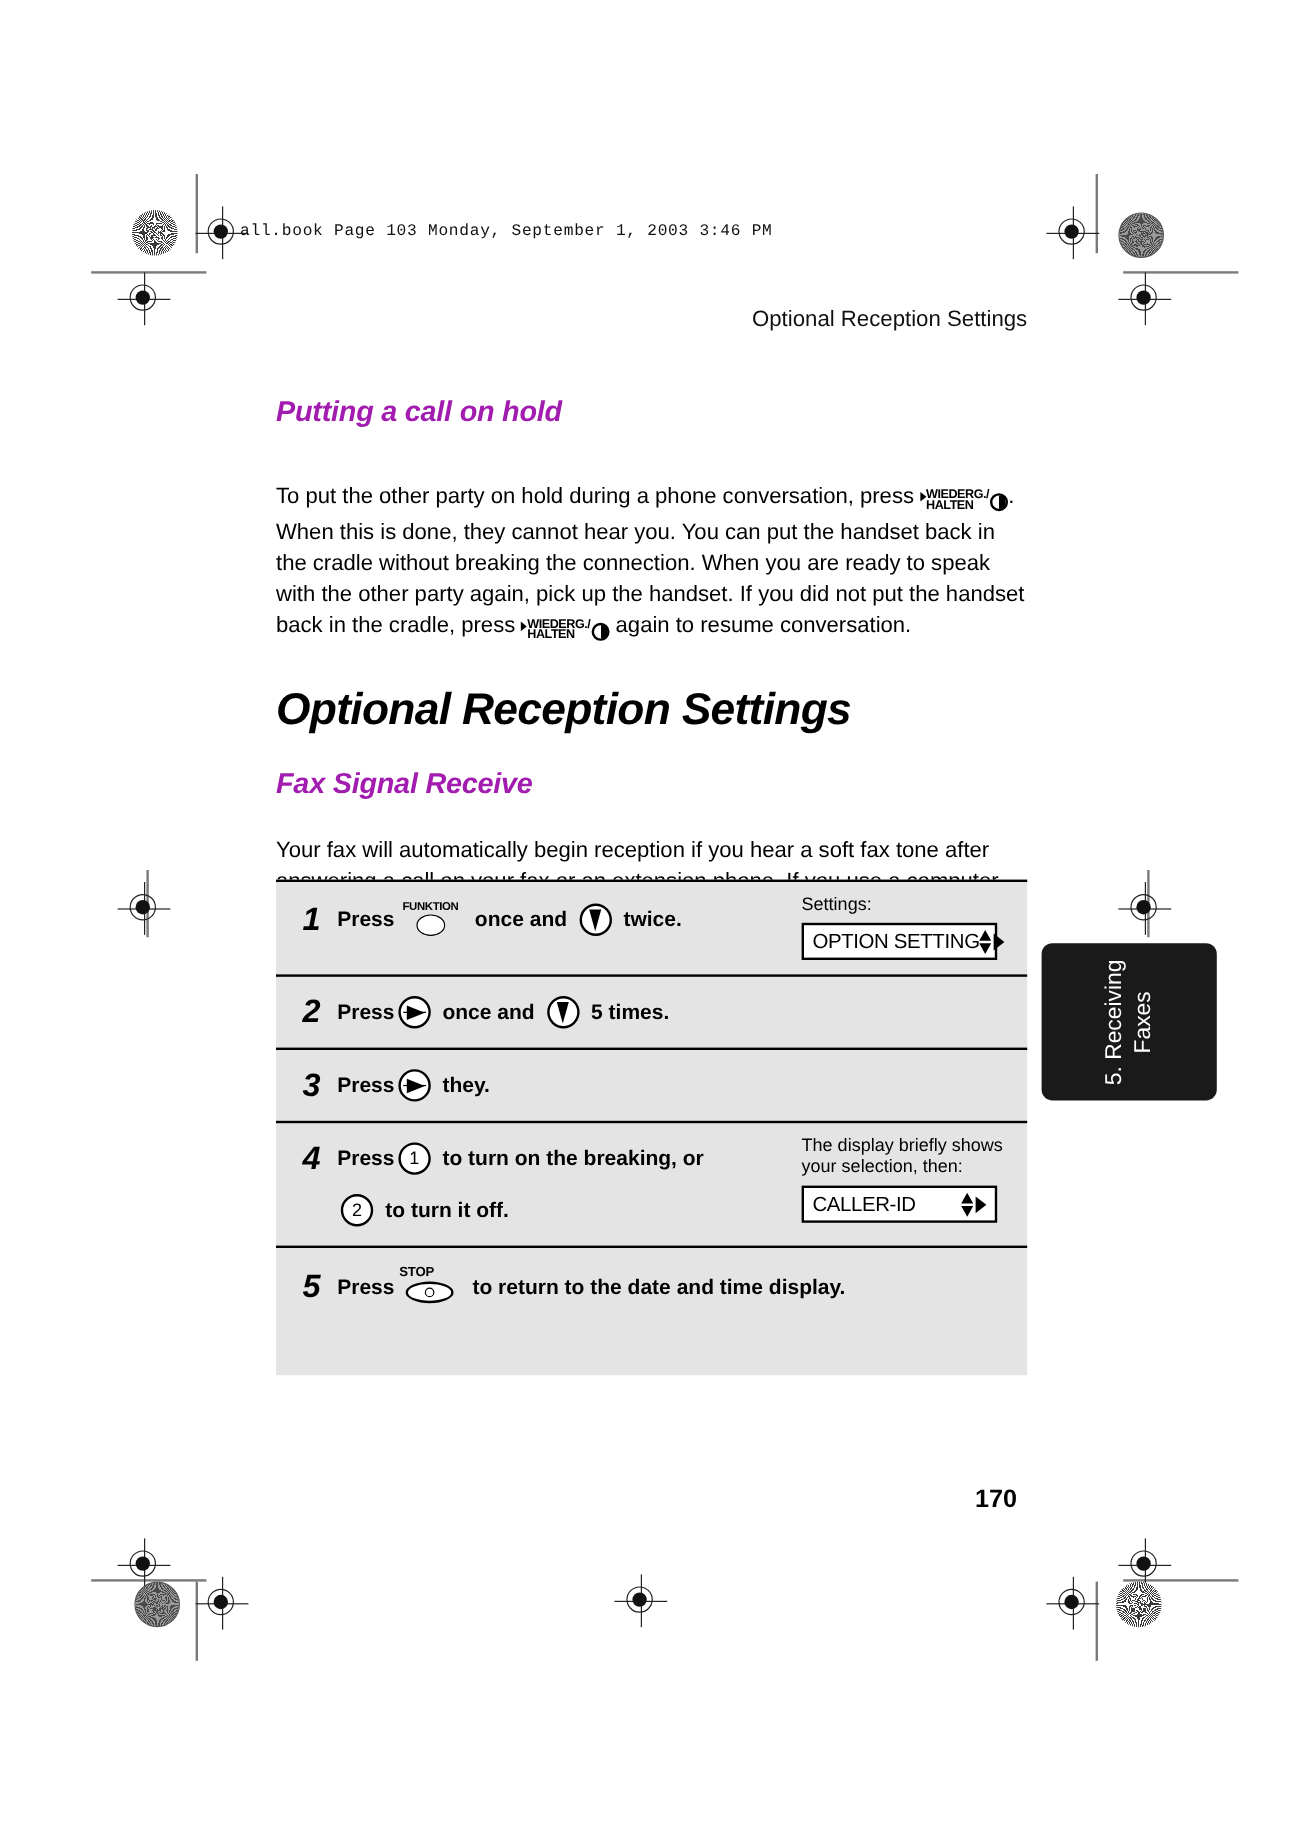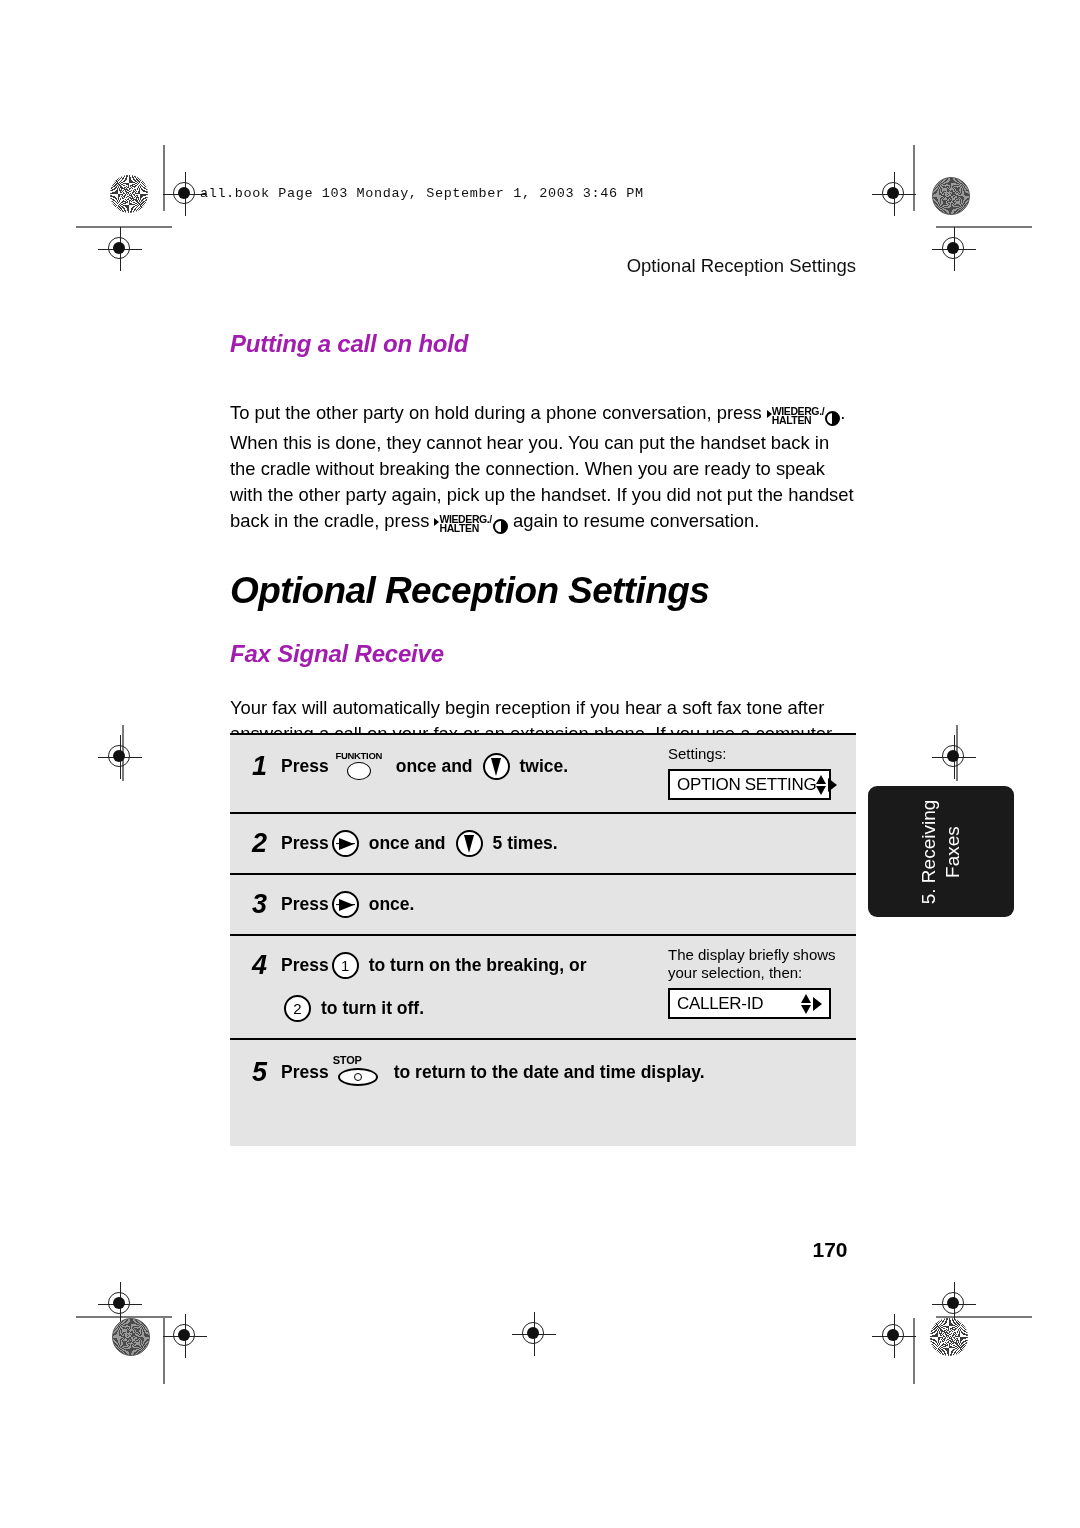--- a/index.html
+++ b/index.html
@@ -558,21 +558,21 @@
 
   <div class="step-row">
     <div class="step-left">
       <div class="step-line">
         <span class="step-num">3</span>
         <span>Press</span>
         <span class="k-circle">
             <span class="kc-bar"></span>
             <span class="kc-right"></span>
           </span>
-        <span class="step-txt">once.</span>
+        <span class="step-txt">they.</span>
       </div>
     </div>
   </div>
 
   <div class="step-row">
     <div class="step-left">
       <div class="step-line">
         <span class="step-num">4</span>
         <span>Press</span>
         <span class="k-digit">1</span>

